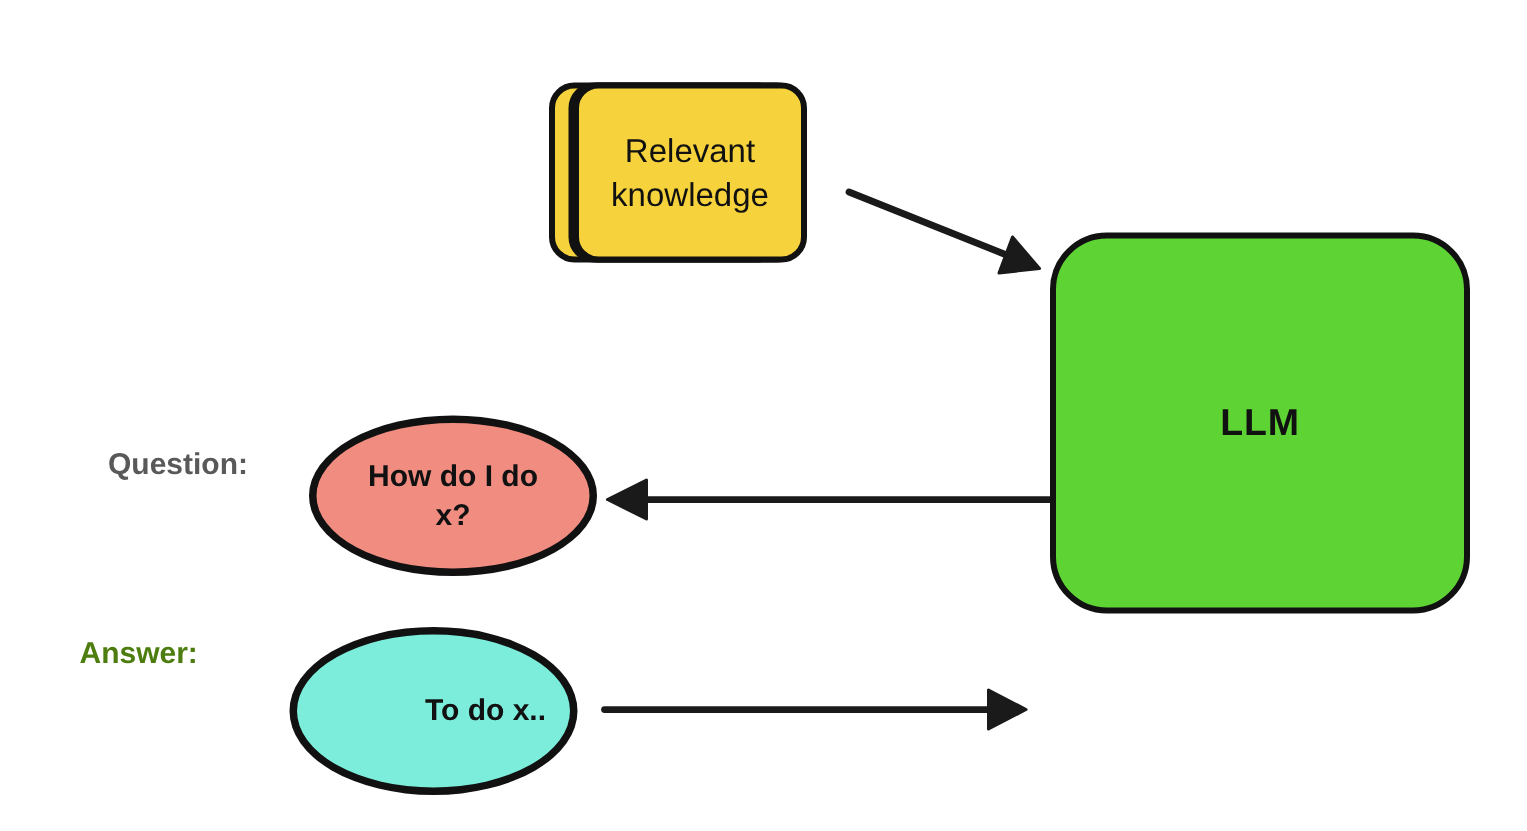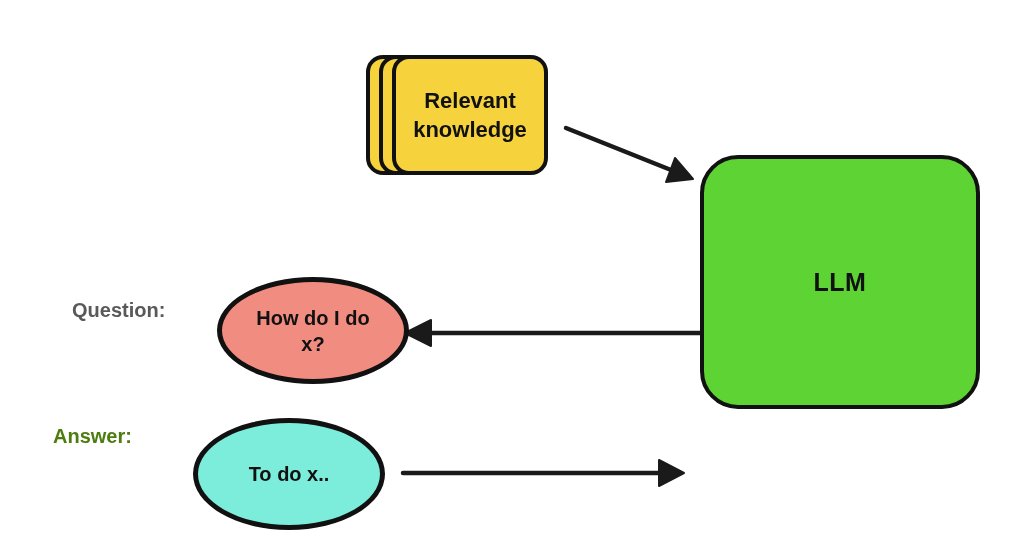--- a/index.html
+++ b/index.html
@@ -30,26 +30,26 @@
     position: absolute;
     top: 0;
     width: 156px;
     height: 120px;
     border: 4px solid #111111;
     border-radius: 17px;
   }
   .card.back  { left: 0; }
   .card.mid   { left: 13px; }
   .card.front {
-    left: 26px;
+    left: 16px;
     display: flex;
     align-items: center;
     justify-content: flex-end;
     text-align: center;
-    font-weight: bold;
+    font-weight: normal;
     font-size: 22px;
     line-height: 1.32;
     color: #111111;
     padding: 0 14px;
   }
 
   .llm-box {
     left: 700px;
     top: 155px;
     width: 280px;
@@ -59,22 +59,22 @@
     font-size: 25px;
     letter-spacing: 0.5px;
   }
 
   .ellipse {
     border: 5px solid #111111;
     border-radius: 50%;
     font-size: 20px;
     line-height: 1.3;
   }
-  .q-ellipse { left: 217px; top: 277px; width: 192px; height: 107px; padding: 0 22px; justify-content: flex-end; }
-  .a-ellipse { left: 193px; top: 418px; width: 192px; height: 112px; padding: 0 16px; }
+  .q-ellipse { left: 206px; top: 277px; width: 192px; height: 107px; padding: 0 22px; justify-content: flex-end; }
+  .a-ellipse { left: 193px; top: 418px; width: 192px; height: 112px; padding: 0 16px; justify-content: flex-end; }
 
   .side-label {
     position: absolute;
     font-weight: bold;
     font-size: 20px;
     color: #595959;
   }
   .q-label { left: 45px; top: 299px; margin-left: 27px; }
   .a-label { left: 53px; top: 425px; }
 </style>

